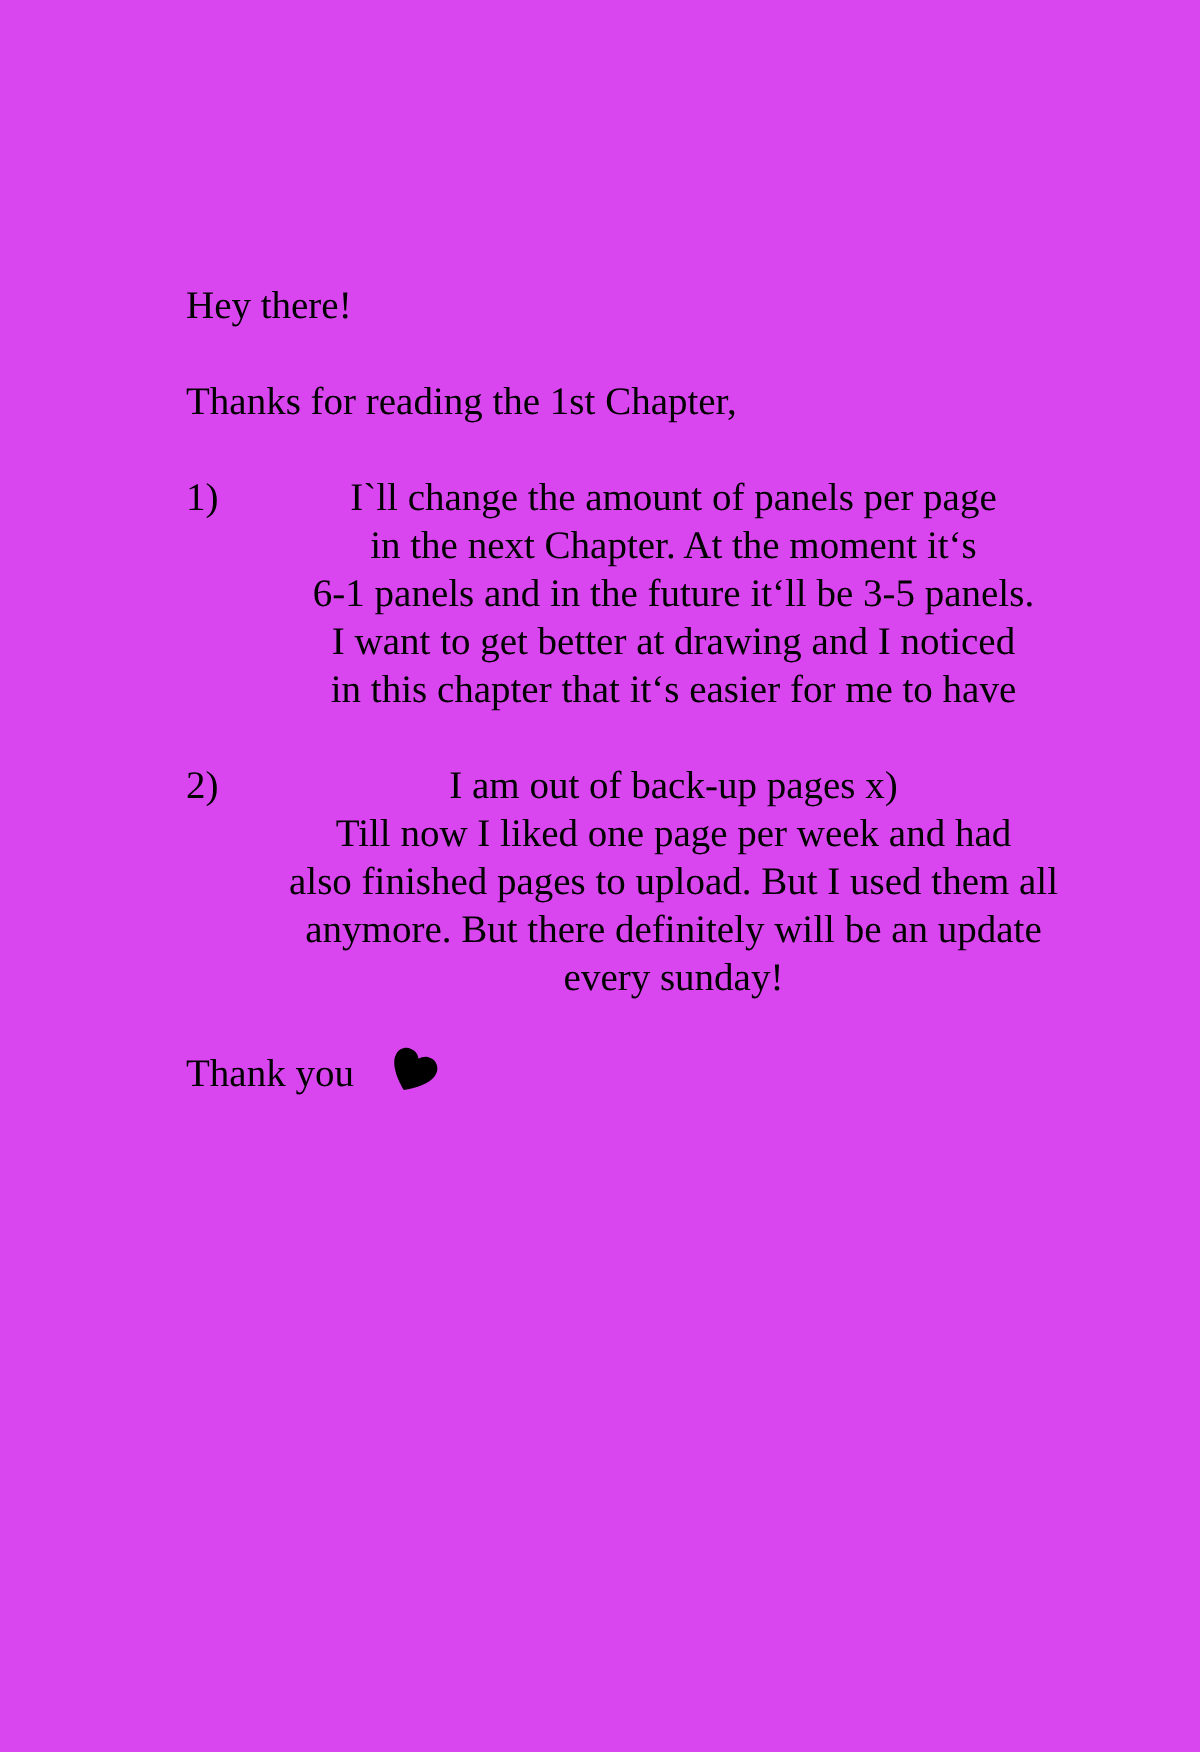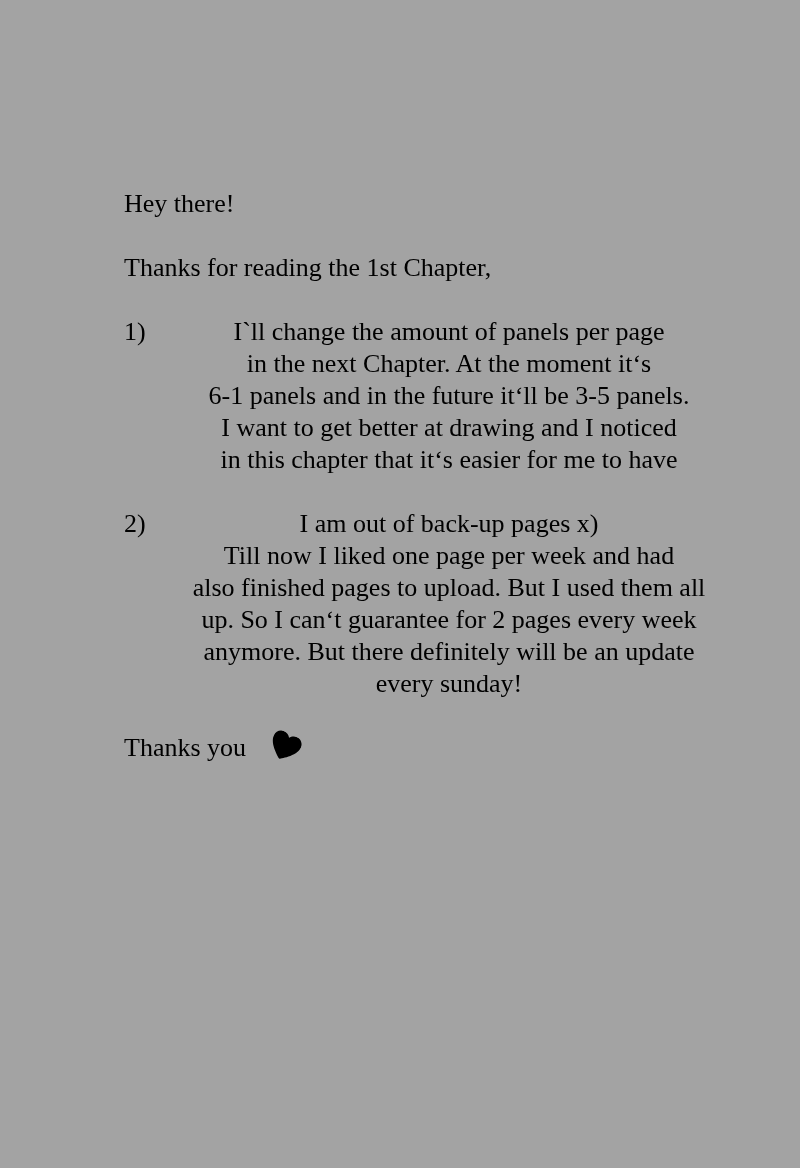--- a/index.html
+++ b/index.html
@@ -4,21 +4,21 @@
 <style>
   html, body {
     margin: 0;
     padding: 0;
     background: #ffffff;
   }
   .page {
     position: relative;
     width: 800px;
     height: 1168px;
-    background: #a3a3a3;
+    background: #d946ef;
     overflow: hidden;
     font-family: "Liberation Serif", "DejaVu Serif", serif;
     font-size: 26px;
     line-height: 32px;
     color: #000000;
     box-sizing: border-box;
     padding: 188px 60px 0 124px;
   }
   .para {
     margin: 0 0 32px 0;
@@ -87,25 +87,24 @@
       <span class="line">in this chapter that it‘s easier for me to have</span>
     </div>
   </div>
 
   <div class="list-item">
     <span class="num">2)</span>
     <div class="item-lines">
       <span class="line">I am out of back-up pages x)</span>
       <span class="line">Till now I liked one page per week and had</span>
       <span class="line">also finished pages to upload. But I used them all</span>
-      <span class="line">up. So I can‘t guarantee for 2 pages every week</span>
       <span class="line">anymore. But there definitely will be an update</span>
       <span class="line">every sunday!</span>
     </div>
   </div>
 
   <p class="closing-para">
-    <span class="line-inline">Thanks you</span><span class="heart closing-heart"><svg viewBox="0 0 32 29" xmlns="http://www.w3.org/2000/svg">
+    <span class="line-inline">Thank you</span><span class="heart closing-heart"><svg viewBox="0 0 32 29" xmlns="http://www.w3.org/2000/svg">
           <path fill="#000000" d="M16 29 C 16 29 0 19 0 8.5 C 0 3.8 3.8 0 8.5 0 C 11.6 0 14.4 1.7 16 4.2 C 17.6 1.7 20.4 0 23.5 0 C 28.2 0 32 3.8 32 8.5 C 32 19 16 29 16 29 Z"></path>
         </svg></span>
   </p>
 
 </div>
 
 </body></html>

